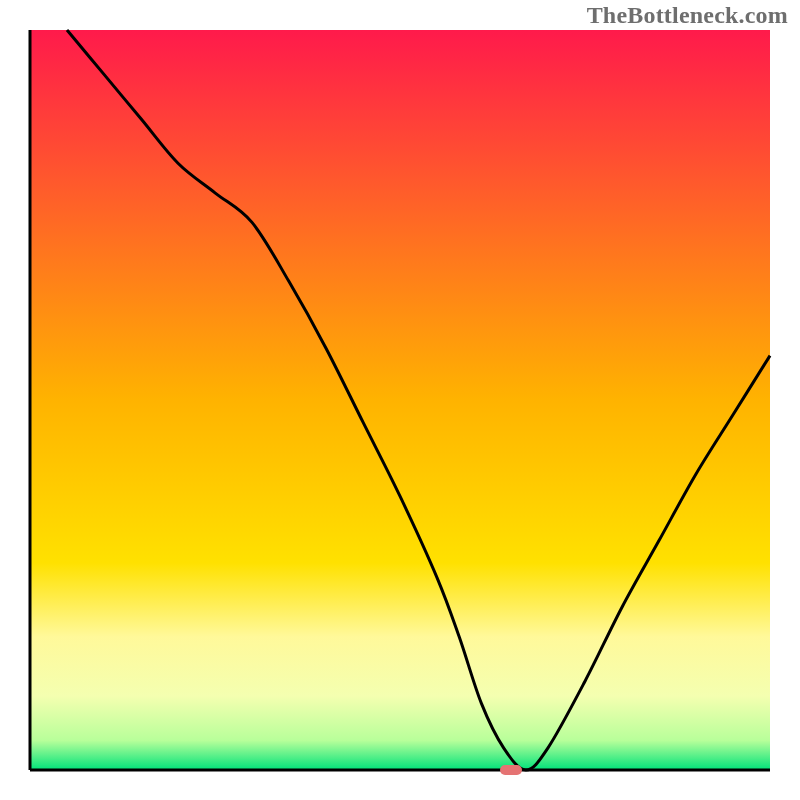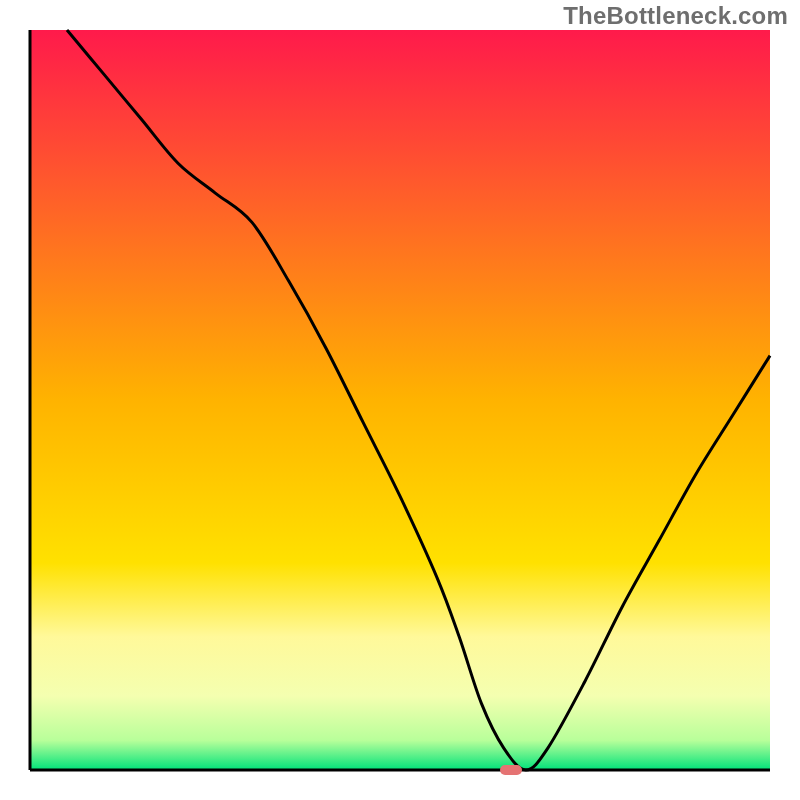--- a/index.html
+++ b/index.html
@@ -7,20 +7,21 @@
     padding: 0;
     width: 800px;
     height: 800px;
     background: #ffffff;
     font-family: Arial, Helvetica, sans-serif;
   }
   .chart-container {
     position: relative;
     width: 800px;
     height: 800px;
+    font-family: Liberation Serif, serif;
   }
   .watermark {
     position: absolute;
     top: 2px;
     right: 12px;
     font-size: 24px;
     font-weight: 600;
     color: #6e6e6e;
     letter-spacing: 0.2px;
     z-index: 10;

